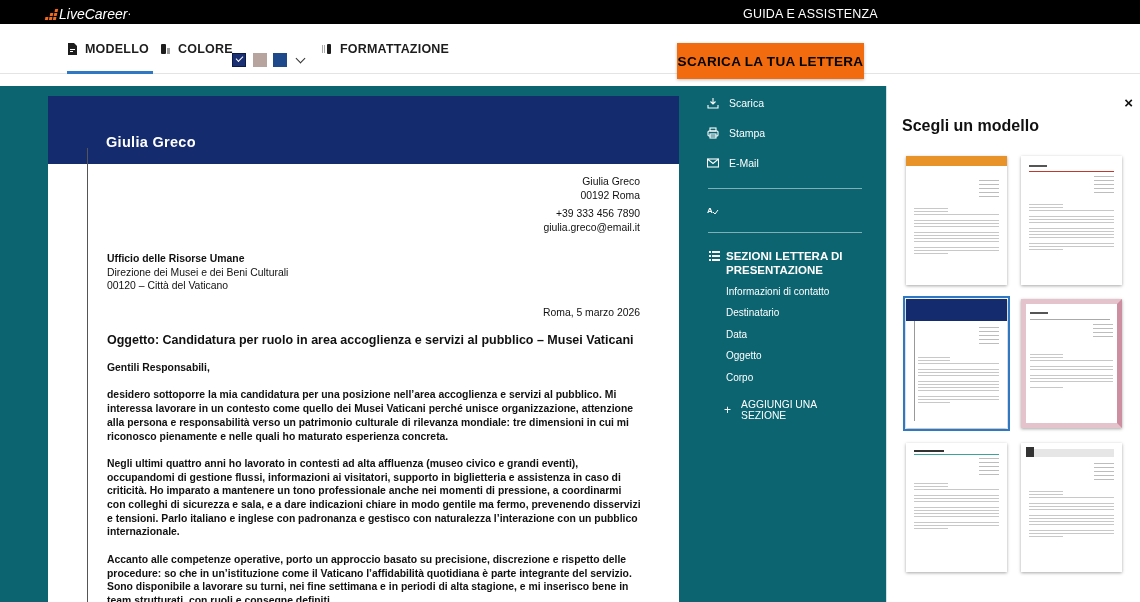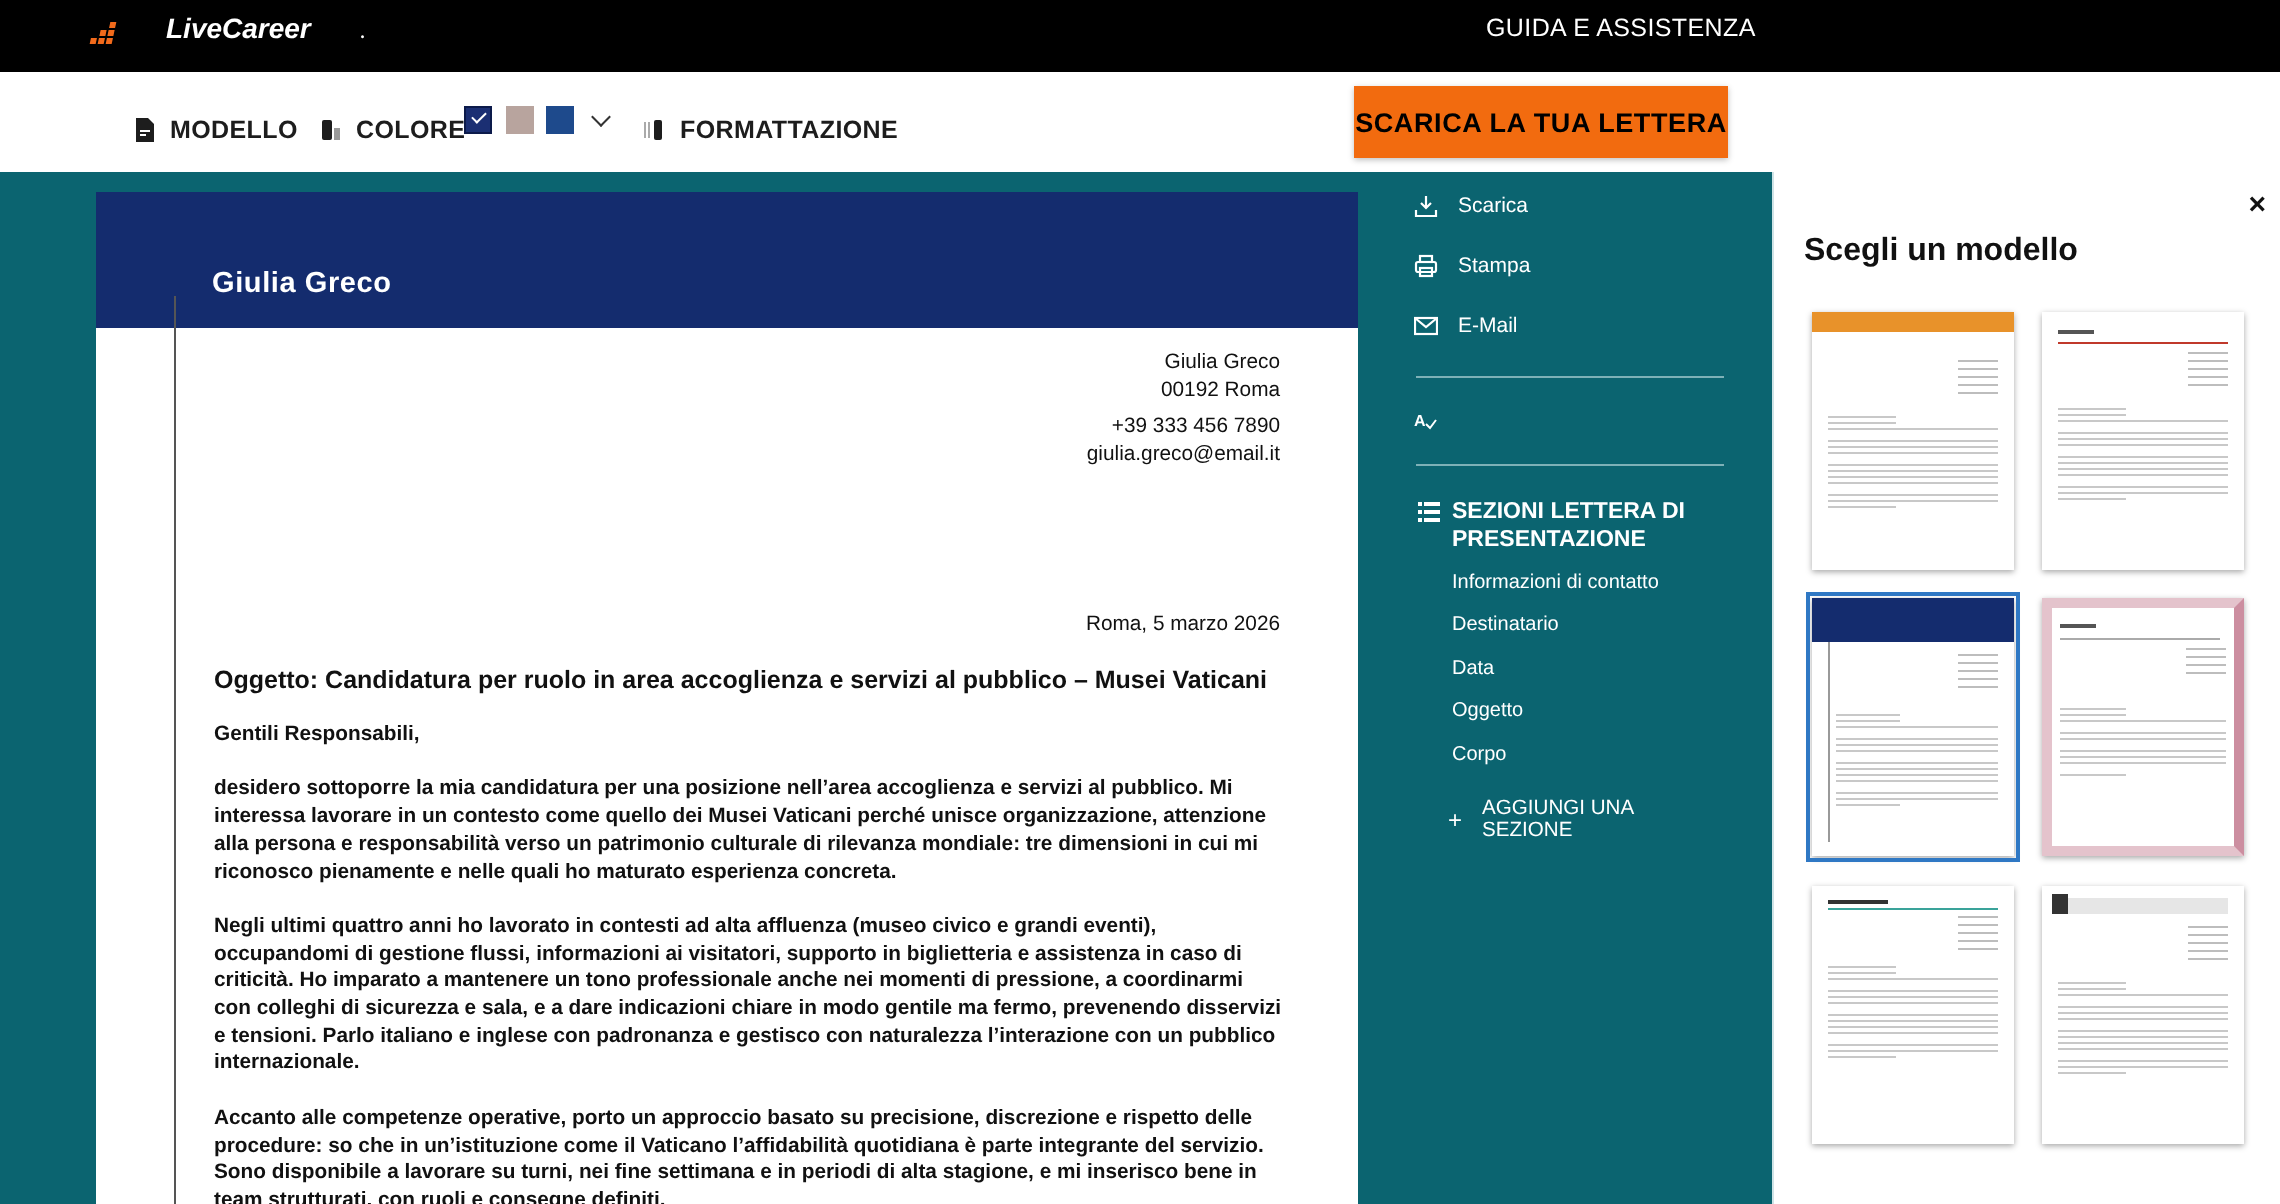--- a/index.html
+++ b/index.html
@@ -1,25 +1,25 @@
 <!DOCTYPE html>
 <html><head>
 <meta charset="utf-8">
 <style>
   * { box-sizing: border-box; margin: 0; padding: 0; }
   html, body { width: 1140px; height: 602px; overflow: hidden; background: #fff; font-family: "Liberation Sans", sans-serif; }
   .topbar { position: absolute; left: 0; top: 0; width: 1140px; height: 36px; background: #000; }
-  .logo { position: absolute; left: 46px; top: 6px; color: #fff; font-weight: bold; font-style: italic; font-size: 14px; display: flex; align-items: flex-end; gap: 24px; }
+  .logo { position: absolute; left: 46px; top: 6px; color: #fff; font-weight: normal; font-style: italic; font-size: 14px; display: flex; align-items: center; }
   .logo .dots { display: inline-grid; grid-template-columns: repeat(3, 3px); gap: 1px; margin-right: 2px; transform: skewX(-12deg); }
   .logo .dots span { width: 3px; height: 3px; background: #f26a1b; }
   .logo .dots span.e { background: transparent; }
   .logo sup { font-size: 5px; font-style: normal; margin-left: 1px; }
   .help-link { position: absolute; left: 743px; top: 7px; color: #fff; font-weight: normal; font-size: 12.5px; letter-spacing: 0.2px; }
 
-  .toolbar { position: absolute; left: 0; top: 40px; width: 1140px; height: 50px; background: #fff; border-bottom: 1px solid #e4e4e4; }
+  .toolbar { position: absolute; left: 0; top: 24px; width: 1140px; height: 50px; background: #fff; border-bottom: 1px solid #e4e4e4; }
   .tb-item { position: absolute; top: 0; height: 49px; display: flex; align-items: center; font-weight: bold; font-size: 12.5px; color: #1d1d1d; letter-spacing: 0.2px; }
   .tb-item .ic { width: 11px; height: 12px; margin-right: 7px; display: inline-block; }
   .tb-modello { left: 67px; }
   .tb-modello::after { content: ""; position: absolute; left: 0; right: -4px; bottom: -1px; height: 3px; background: #2f78c4; }
   .tb-colore { left: 160px; }
   .tb-format { left: 322px; }
   .swatch { position: absolute; top: 53px; width: 14px; height: 14px; }
   .sw1 { left: 232px; background: #1b2f73; border: 1px solid #0c1a4a; }
   .sw1::after { content: ""; position: absolute; left: 3px; top: 2px; width: 6px; height: 3px; border-left: 1.5px solid #fff; border-bottom: 1.5px solid #fff; transform: rotate(-45deg); }
   .sw2 { left: 253px; background: #b8a49e; }
@@ -129,20 +129,25 @@
   </div>
   <div class="page-rule"></div>
 
   <div class="p-text sender">
     <div>Giulia Greco</div>
     <div>00192 Roma</div>
     <div class="gap">+39 333 456 7890</div>
     <div>giulia.greco@email.it</div>
   </div>
 
+  <div class="p-text recipient">
+    <div class="b">Ufficio delle Risorse Umane</div>
+    <div>Direzione dei Musei e dei Beni Culturali</div>
+    <div>00120 – Città del Vaticano</div>
+  </div>
 
   <div class="p-text date">Roma, 5 marzo 2026</div>
 
   <div class="p-text subject">Oggetto: Candidatura per ruolo in area accoglienza e servizi al pubblico – Musei Vaticani</div>
 
   <div class="p-text body">
     <p>Gentili Responsabili,</p>
     <p>desidero sottoporre la mia candidatura per una posizione nell’area accoglienza e servizi al pubblico. Mi interessa lavorare in un contesto come quello dei Musei Vaticani perché unisce organizzazione, attenzione alla persona e responsabilità verso un patrimonio culturale di rilevanza mondiale: tre dimensioni in cui mi riconosco pienamente e nelle quali ho maturato esperienza concreta.</p>
     <p>Negli ultimi quattro anni ho lavorato in contesti ad alta affluenza (museo civico e grandi eventi), occupandomi di gestione flussi, informazioni ai visitatori, supporto in biglietteria e assistenza in caso di criticità. Ho imparato a mantenere un tono professionale anche nei momenti di pressione, a coordinarmi con colleghi di sicurezza e sala, e a dare indicazioni chiare in modo gentile ma fermo, prevenendo disservizi e tensioni. Parlo italiano e inglese con padronanza e gestisco con naturalezza l’interazione con un pubblico internazionale.</p>
     <p>Accanto alle competenze operative, porto un approccio basato su precisione, discrezione e rispetto delle procedure: so che in un’istituzione come il Vaticano l’affidabilità quotidiana è parte integrante del servizio. Sono disponibile a lavorare su turni, nei fine settimana e in periodi di alta stagione, e mi inserisco bene in team strutturati, con ruoli e consegne definiti.</p>

